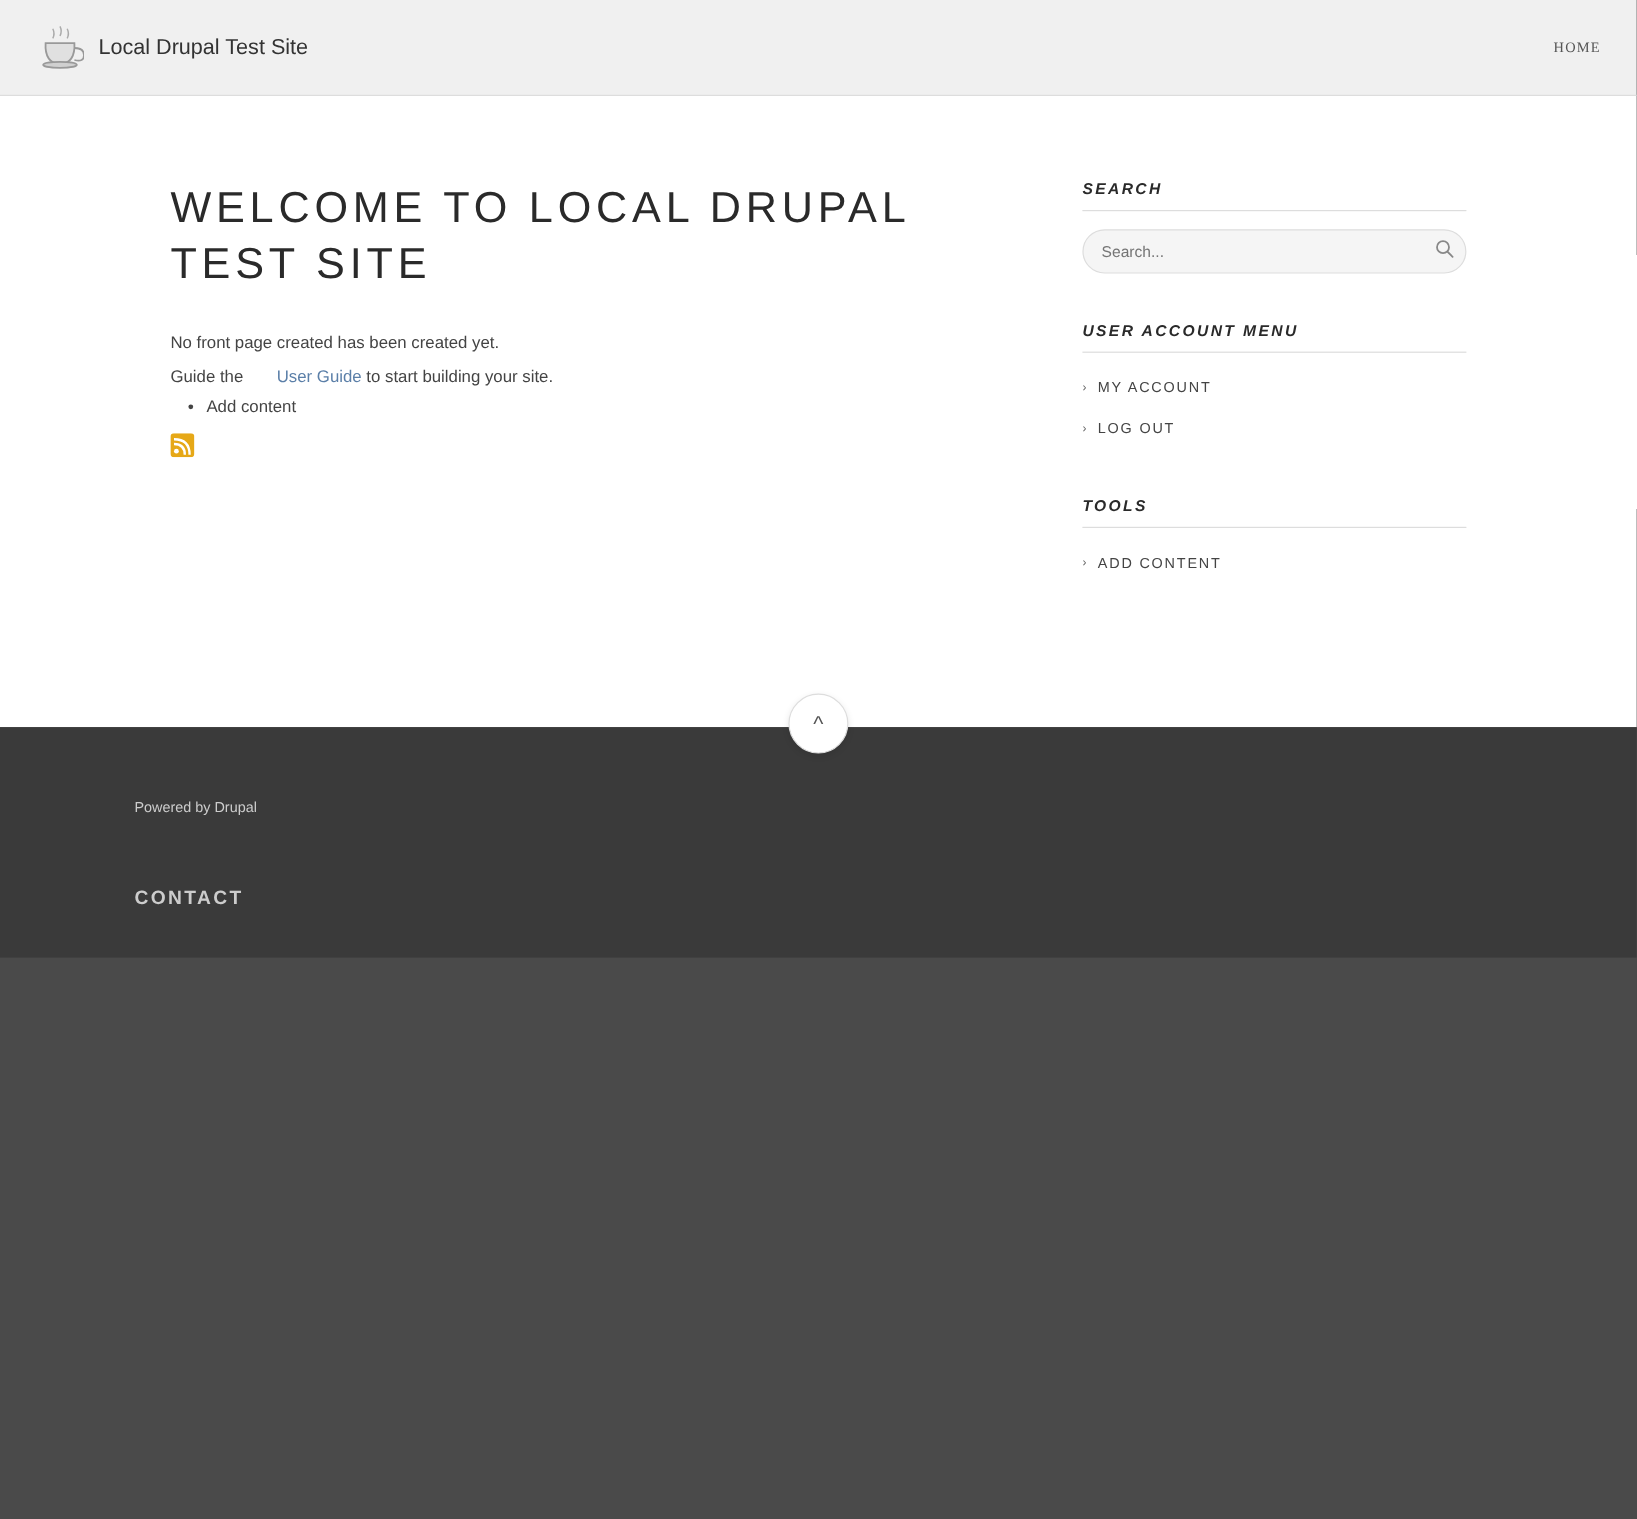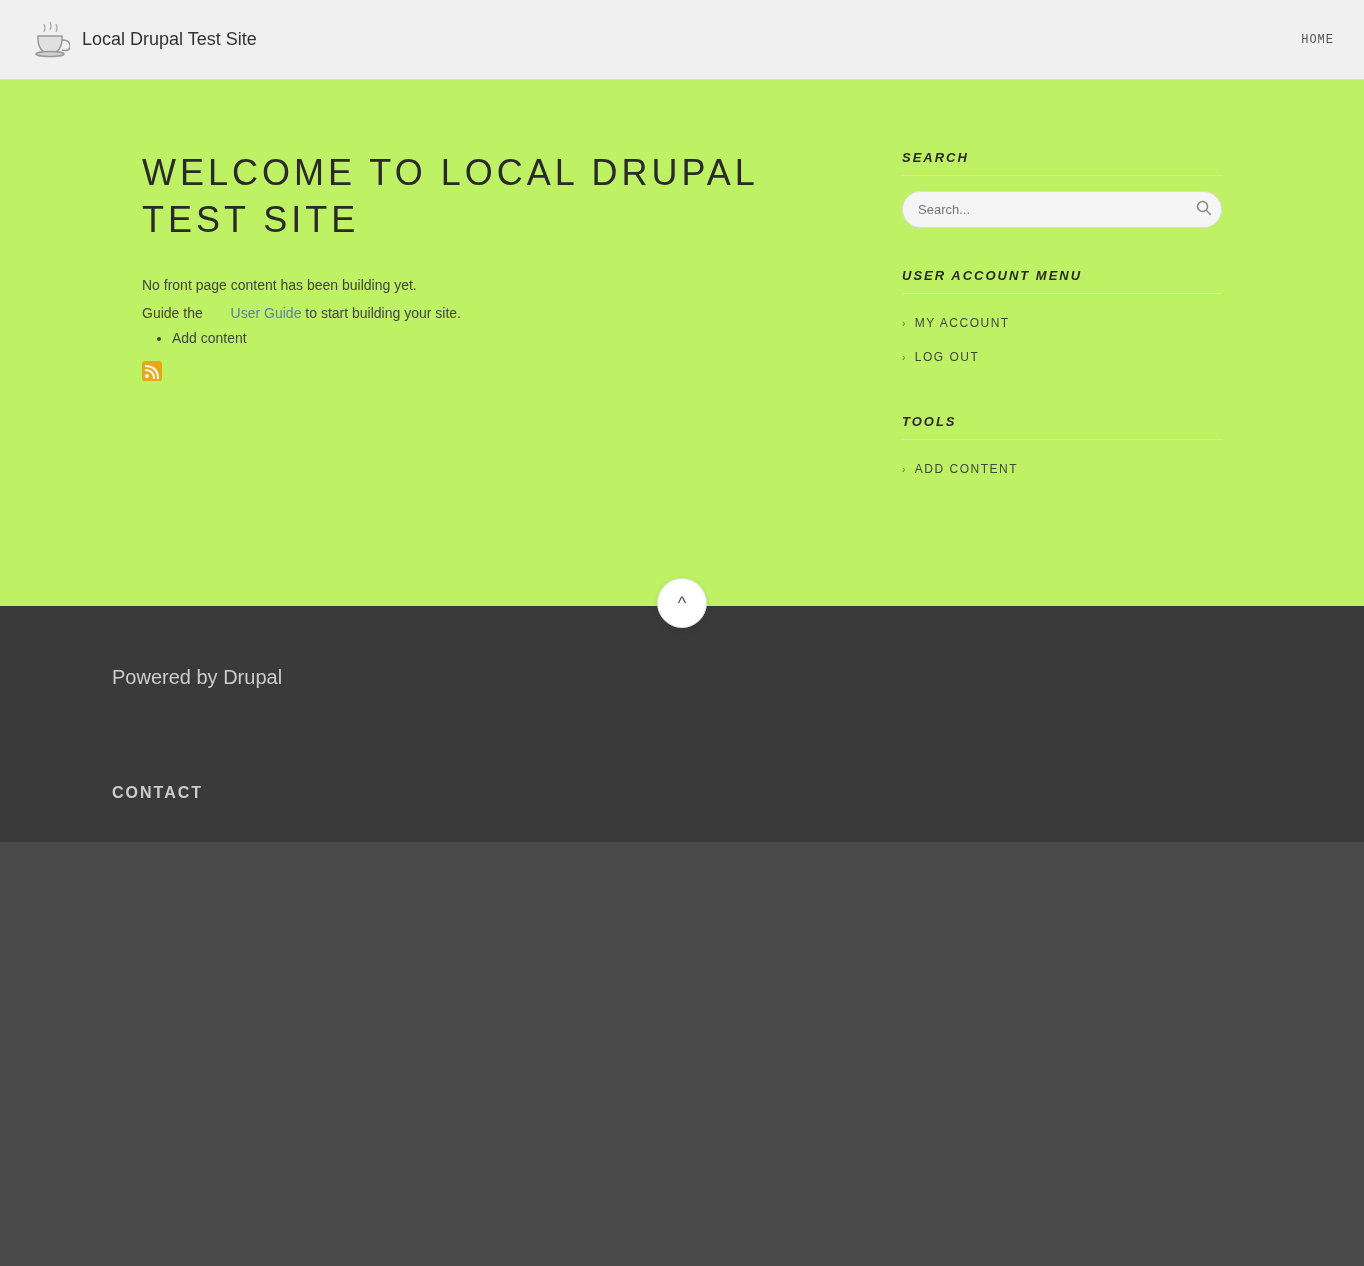--- a/index.html
+++ b/index.html
@@ -38,31 +38,31 @@
       color: #333;
       font-weight: normal;
     }
 
     .site-nav {
       display: flex;
       gap: 30px;
     }
 
     .nav-item {
-      font-family: Liberation Mono, monospace;
+      font-family: Liberation Serif, serif;
       font-size: 12px;
       letter-spacing: 1px;
       color: #555;
       text-decoration: none;
       cursor: pointer;
     }
 
     
     .main-wrapper {
-      background: #bef264;
+      background: #ffffff;
     }
 
     .content-area {
       max-width: 1140px;
       margin: 0 auto;
       padding: 60px 30px 80px;
       display: flex;
       gap: 60px;
     }
 
@@ -222,23 +222,23 @@
       padding: 60px 30px 40px;
     }
 
     .footer-inner {
       max-width: 1140px;
       margin: 0 auto;
     }
 
     .powered-by {
       font-family: Arial, sans-serif;
-      font-size: 20px;
+      font-size: 12px;
       color: #ccc;
-      margin-bottom: 95px;
+      margin-bottom: 60px;
     }
 
     .footer-contact-title {
       font-family: Arial, sans-serif;
       font-size: 16px;
       font-weight: bold;
       letter-spacing: 2px;
       text-transform: uppercase;
       color: #ccc;
     }
@@ -268,21 +268,21 @@
   <nav class="site-nav">
     <a class="nav-item" href="#">HOME</a>
   </nav>
 </header>
 
 <div class="main-wrapper">
   <div class="content-area">
 
     <main class="left-column">
       <h1 class="page-title">WELCOME TO LOCAL DRUPAL TEST SITE</h1>
-      <p class="intro-text">No front page content has been building yet.</p>
+      <p class="intro-text">No front page created has been created yet.</p>
       <p class="intro-text">
         <span>Guide the </span><a class="user-guide-link" href="#">User Guide</a><span> to start building your site.</span>
       </p>
       <ul class="content-list">
         <li>
           <a href="#" class="content-list-link">Add content</a>
         </li>
       </ul>
       
       <div style="cursor:pointer; display:inline-block;">

